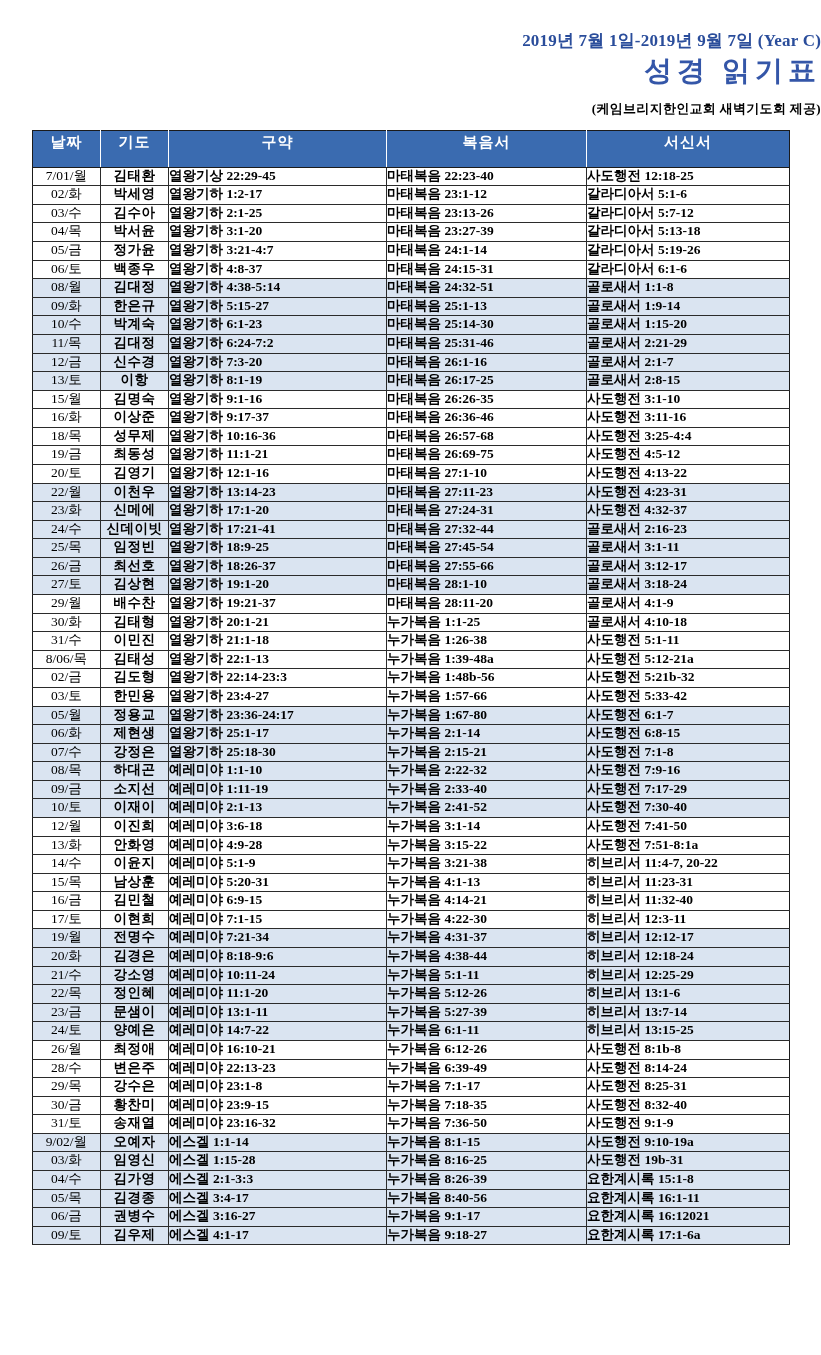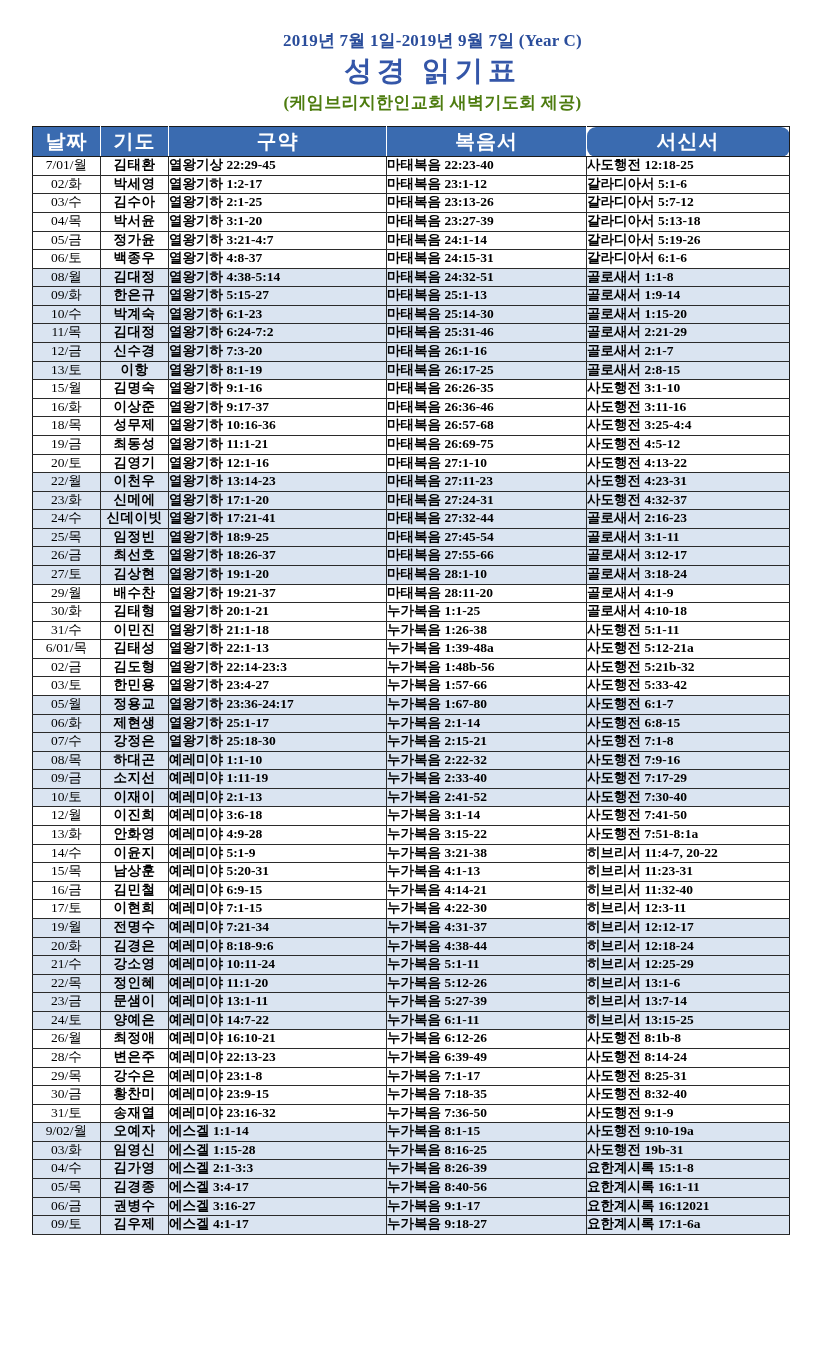--- a/index.html
+++ b/index.html
@@ -13,21 +13,21 @@
     font-family: "Liberation Serif", "DejaVu Serif", serif;
     overflow: hidden;
   }
   .page {
     width: 821px;
     height: 1355px;
     position: relative;
     box-sizing: border-box;
   }
   .header-block {
-    text-align: center;
+    text-align: right;
     padding-top: 30px;
     padding-left: 44px;
   }
   .date-range {
     font-family: "Liberation Serif", serif;
     font-size: 17px;
     font-weight: bold;
     color: #2a4d9b;
     letter-spacing: 0.2px;
     line-height: 1.25;
@@ -36,25 +36,25 @@
     font-family: "Liberation Serif", serif;
     font-size: 28px;
     font-weight: bold;
     color: #3456a8;
     letter-spacing: 5px;
     line-height: 1.25;
     margin-top: 2px;
   }
   .subtitle {
     font-family: "Liberation Serif", serif;
-    font-size: 17px;
+    font-size: 13px;
     font-weight: bold;
-    color: #4d7c0f;
+    color: #000000;
     letter-spacing: 0.3px;
-    margin-top: 3px;
+    margin-top: 12px;
   }
 
   .table-wrap {
     margin: 12px auto 0 auto;
     width: 757px;
   }
   table.schedule {
     border-collapse: collapse;
     width: 757px;
     table-layout: fixed;
@@ -63,30 +63,30 @@
   table.schedule col.c-date  { width: 68px; }
   table.schedule col.c-pray  { width: 68px; }
   table.schedule col.c-ot    { width: 218px; }
   table.schedule col.c-gos   { width: 200px; }
   table.schedule col.c-epi   { width: 203px; }
 
   table.schedule thead th {
     background: #3a6bb0;
     color: #ffffff;
     font-family: "Liberation Serif", serif;
-    font-size: 20px;
+    font-size: 15px;
     font-weight: bold;
     letter-spacing: 1px;
-    padding: 3px 0 4px 0;
+    padding: 3px 0 16px 0;
     border-right: 1.4px solid #ffffff;
     border-bottom: 1.6px solid #1b1b1b;
     text-align: center;
     line-height: 1.1;
   }
-  table.schedule thead th:last-child { border-right: none; border-radius: 9px; }
+  table.schedule thead th:last-child { border-right: none; }
 
   table.schedule td {
     border-right: 1px solid #2b2b2b;
     border-bottom: 1px solid #2b2b2b;
     font-size: 13.5px;
     line-height: 1.08;
     padding: 1px 0 2px 0;
     height: 18.1px;
     box-sizing: border-box;
     white-space: nowrap;
@@ -324,21 +324,21 @@
             <td class="ref">골로새서 4:10-18</td>
           </tr>
           <tr class="plain">
             <td class="date">31/수</td>
             <td class="pray">이민진</td>
             <td class="ref">열왕기하 21:1-18</td>
             <td class="ref">누가복음 1:26-38</td>
             <td class="ref">사도행전 5:1-11</td>
           </tr>
           <tr class="plain">
-            <td class="date">6/01/목</td>
+            <td class="date">8/06/목</td>
             <td class="pray">김태성</td>
             <td class="ref">열왕기하 22:1-13</td>
             <td class="ref">누가복음 1:39-48a</td>
             <td class="ref">사도행전 5:12-21a</td>
           </tr>
           <tr class="plain">
             <td class="date">02/금</td>
             <td class="pray">김도형</td>
             <td class="ref">열왕기하 22:14-23:3</td>
             <td class="ref">누가복음 1:48b-56</td>

